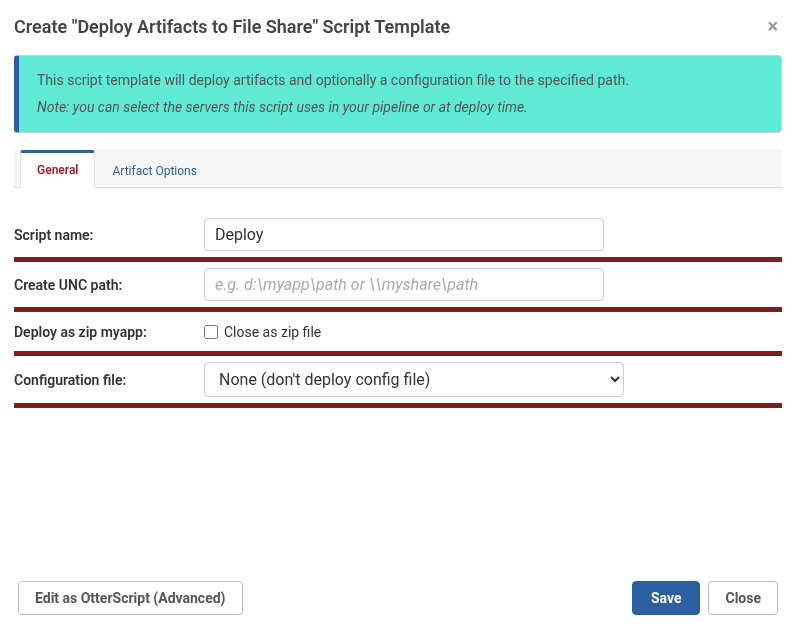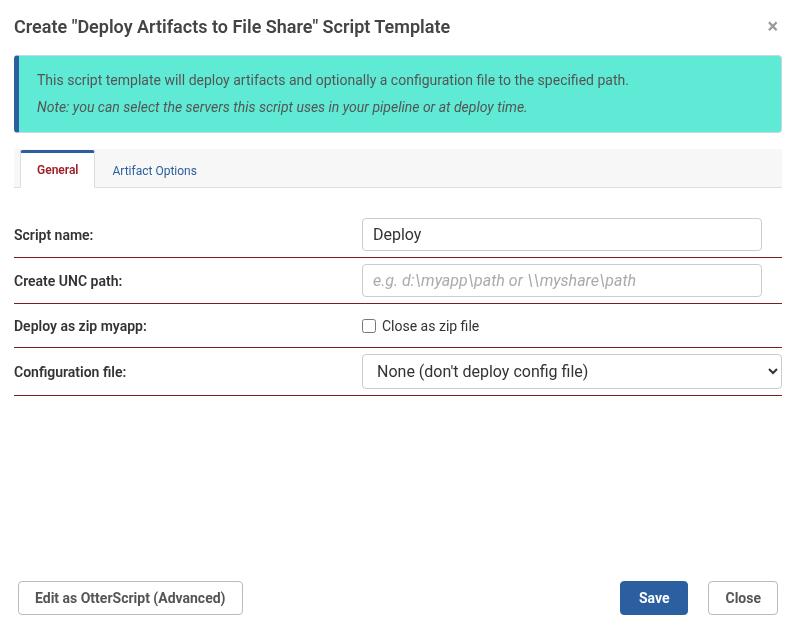--- a/index.html
+++ b/index.html
@@ -88,24 +88,23 @@
       font-weight: 600;
       border-radius: 3px 3px 0 0;
     }
     .form-area {
       padding: 24px 2px 0 2px;
       flex: 1;
     }
     .form-row {
       display: flex;
       align-items: center;
-      border-bottom: 1px solid #7f1d1d;
+      border-bottom: 5px solid #7f1d1d;
       padding: 6px 0;
       min-height: 44px;
-      justify-content: space-between;
     }
     .form-label {
       width: 190px;
       font-weight: 600;
       color: #333;
       font-size: 14px;
     }
     .form-control-cell {
       flex: 1;
       max-width: 420px;
@@ -163,21 +162,21 @@
       color: #555;
     }
     .btn-primary {
       background: #2b5fa0;
       border: 1px solid #2b5fa0;
       color: #fff;
       padding: 8px 18px;
     }
     .footer-right {
       display: flex;
-      gap: 20px;
+      gap: 8px;
     }
   </style>
 </head>
 <body>
 
 <div class="dialog">
 
   <div class="dialog-header">
     <div class="dialog-title">Create "Deploy Artifacts to File Share" Script Template</div>
     <div class="close-x">×</div>

